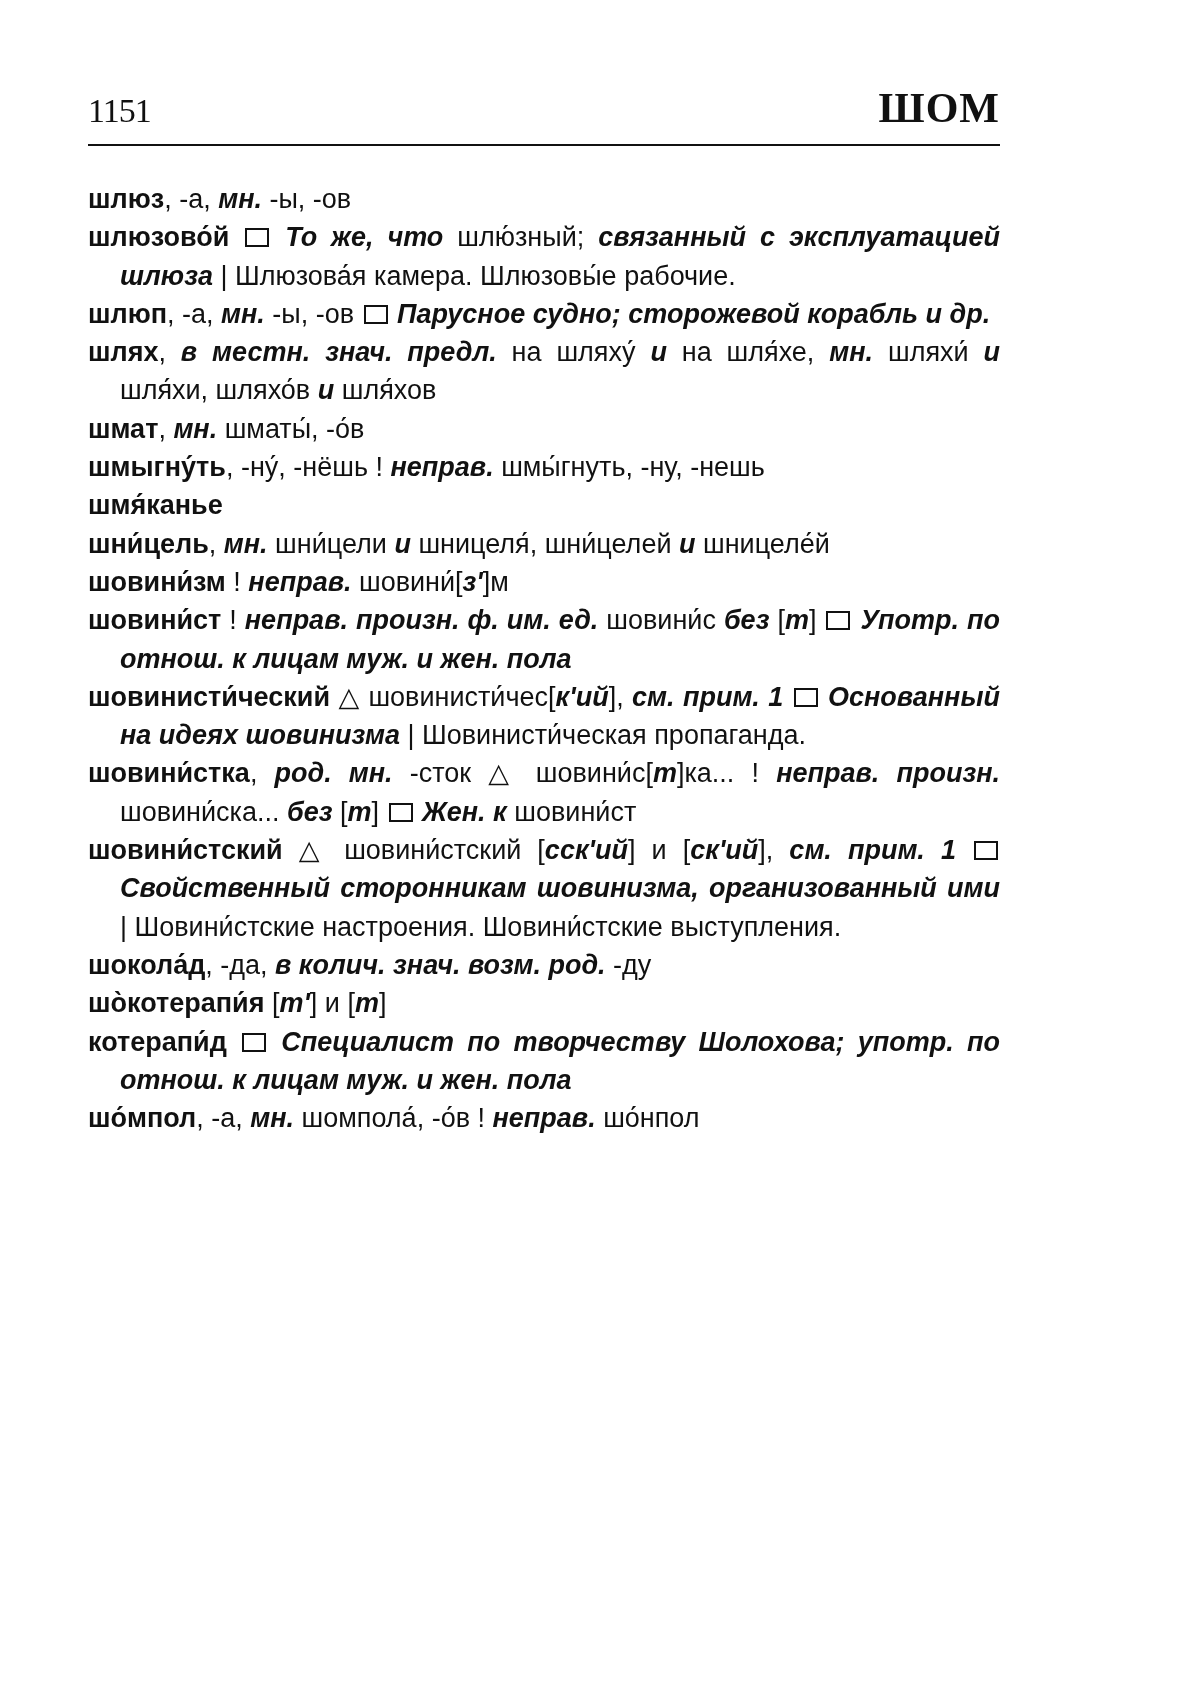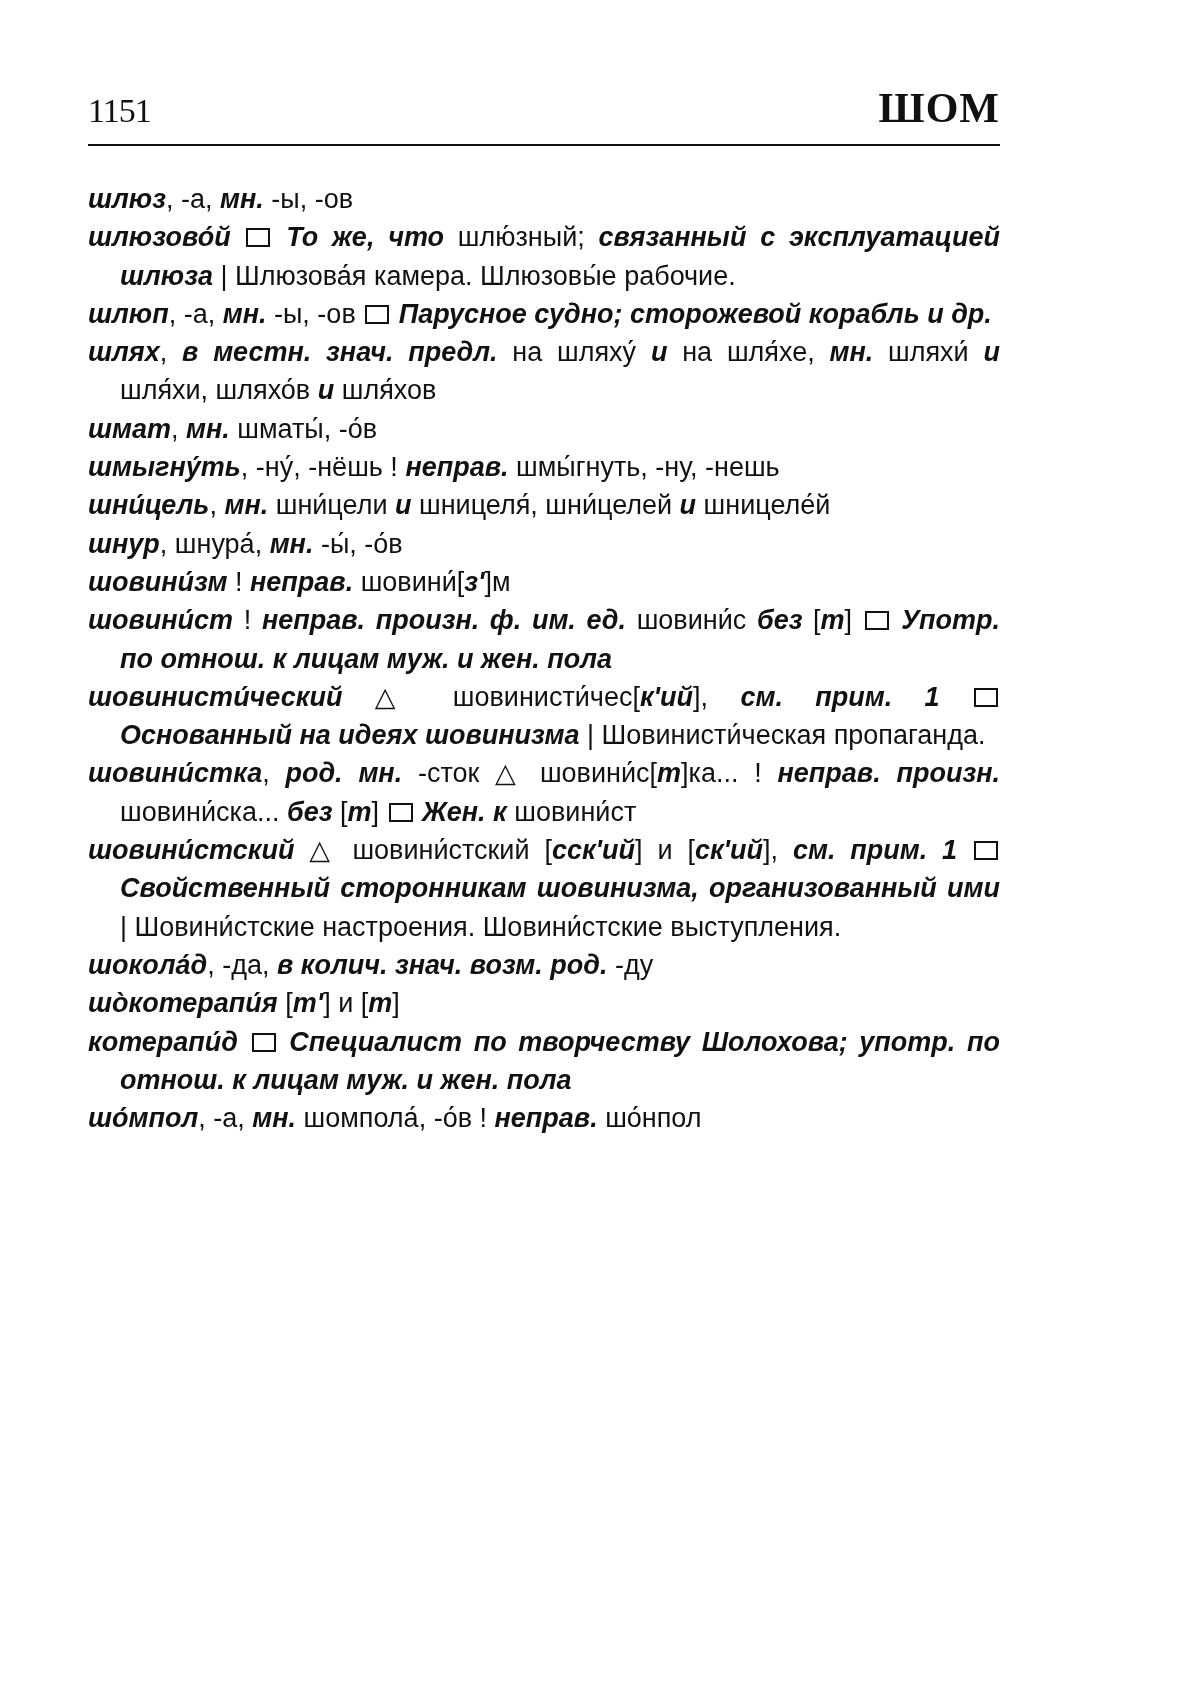--- a/index.html
+++ b/index.html
@@ -19,21 +19,21 @@
   .running-head {
     position: absolute; right: 0; top: -2px; font-size: 42px; font-weight: bold;
     font-family: "Liberation Serif", serif; letter-spacing: 1px;
   }
   .entries {
     position: absolute; left: 88px; top: 180px; width: 912px;
     font-size: 27px; line-height: 38.3px;
     font-family: "Liberation Sans Narrow", "Liberation Sans", sans-serif;
   }
   .entry { text-indent: -32px; padding-left: 32px; text-align: justify; }
-  .hw { font-weight: bold; font-style: italic; }
+  .hw { font-weight: bold; }
   .it { font-style: italic; font-weight: bold; }
   .box {
     display: inline-block; width: 20px; height: 15px; border: 2px solid #111;
     vertical-align: -1px; margin: 0 2px;
   }
 </style>
 </head>
 <body>
 
 <div class="page-header">
@@ -41,22 +41,22 @@
   <span class="running-head">ШОМ</span>
 </div>
 
 <div class="entries" id="entries">
     <div class="entry"><span class="hw">шлюз</span><span>, -а, </span><span class="it">мн.</span><span> -ы, -ов</span></div>
     <div class="entry"><span class="hw">шлюзово́й</span><span> </span><span class="box"></span><span class="it"> То же, что </span><span>шлю́зный; </span><span class="it">связанный с эксплуатацией шлюза </span><span>| Шлюзова́я камера. Шлюзовы́е рабочие.</span></div>
     <div class="entry"><span class="hw">шлюп</span><span>, -а, </span><span class="it">мн.</span><span> -ы, -ов </span><span> </span><span class="box"></span><span class="it"> Парусное судно; сторожевой корабль и др.</span></div>
     <div class="entry"><span class="hw">шлях</span><span>, </span><span class="it">в местн. знач. предл.</span><span> на шляху́ </span><span class="it">и</span><span> на шля́хе, </span><span class="it">мн.</span><span> шляхи́ </span><span class="it">и</span><span> шля́хи, шляхо́в </span><span class="it">и</span><span> шля́хов</span></div>
     <div class="entry"><span class="hw">шмат</span><span>, </span><span class="it">мн.</span><span> шматы́, -о́в</span></div>
     <div class="entry"><span class="hw">шмыгну́ть</span><span>, -ну́, -нёшь ! </span><span class="it">неправ.</span><span> шмы́гнуть, -ну, -нешь</span></div>
+    <div class="entry"><span class="hw">шмя́канье</span></div>
     <div class="entry"><span class="hw">шни́цель</span><span>, </span><span class="it">мн.</span><span> шни́цели </span><span class="it">и</span><span> шницеля́, шни́целей </span><span class="it">и</span><span> шницеле́й</span></div>
-    <div class="entry"><span class="hw">шнур</span><span>, шнура́, </span><span class="it">мн.</span><span> -ы́, -о́в</span></div>
     <div class="entry"><span class="hw">шовини́зм</span><span> ! </span><span class="it">неправ.</span><span> шовини́[</span><span class="it">з'</span><span>]м</span></div>
     <div class="entry"><span class="hw">шовини́ст</span><span> ! </span><span class="it">неправ. произн. ф. им. ед.</span><span> шовини́с </span><span class="it">без</span><span> [</span><span class="it">т</span><span>] </span><span> </span><span class="box"></span><span class="it"> Употр. по отнош. к лицам муж. и жен. пола</span></div>
     <div class="entry"><span class="hw">шовинисти́ческий</span><span> △ шовинисти́чес[</span><span class="it">к'ий</span><span>], </span><span class="it">см. прим. 1 </span><span> </span><span class="box"></span><span class="it"> Основанный на идеях шовинизма </span><span>| Шовинисти́ческая пропаганда.</span></div>
     <div class="entry"><span class="hw">шовини́стка</span><span>, </span><span class="it">род. мн.</span><span> -сток △ шовини́с[</span><span class="it">т</span><span>]ка... ! </span><span class="it">неправ. произн.</span><span> шовини́ска... </span><span class="it">без</span><span> [</span><span class="it">т</span><span>] </span><span> </span><span class="box"></span><span class="it"> Жен. к </span><span>шовини́ст</span></div>
     <div class="entry"><span class="hw">шовини́стский</span><span> △ шовини́стский [</span><span class="it">сск'ий</span><span>] и [</span><span class="it">ск'ий</span><span>], </span><span class="it">см. прим. 1 </span><span> </span><span class="box"></span><span class="it"> Свойственный сторонникам шовинизма, организованный ими </span><span>| Шовини́стские настроения. Шовини́стские выступления.</span></div>
     <div class="entry"><span class="hw">шокола́д</span><span>, -да, </span><span class="it">в колич. знач. возм. род.</span><span> -ду</span></div>
     <div class="entry"><span class="hw">шо̀котерапи́я</span><span> [</span><span class="it">т'</span><span>] и [</span><span class="it">т</span><span>]</span></div>
     <div class="entry"><span class="hw">котерапи́д</span><span> </span><span class="box"></span><span class="it"> Специалист по творчеству Шолохова; употр. по отнош. к лицам муж. и жен. пола</span></div>
     <div class="entry"><span class="hw">шо́мпол</span><span>, -а, </span><span class="it">мн.</span><span> шомпола́, -о́в ! </span><span class="it">неправ.</span><span> шо́нпол</span></div>
   </div>

